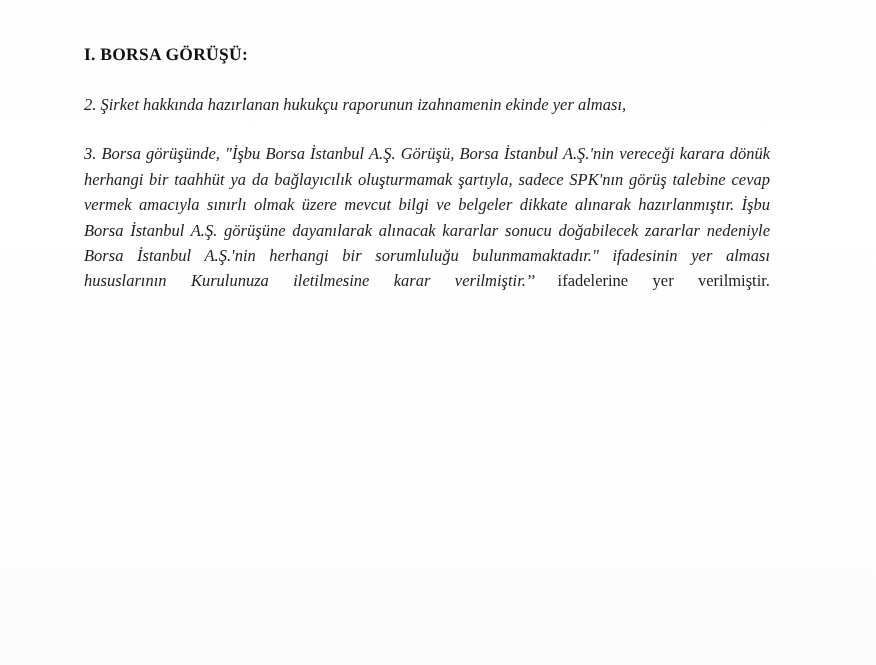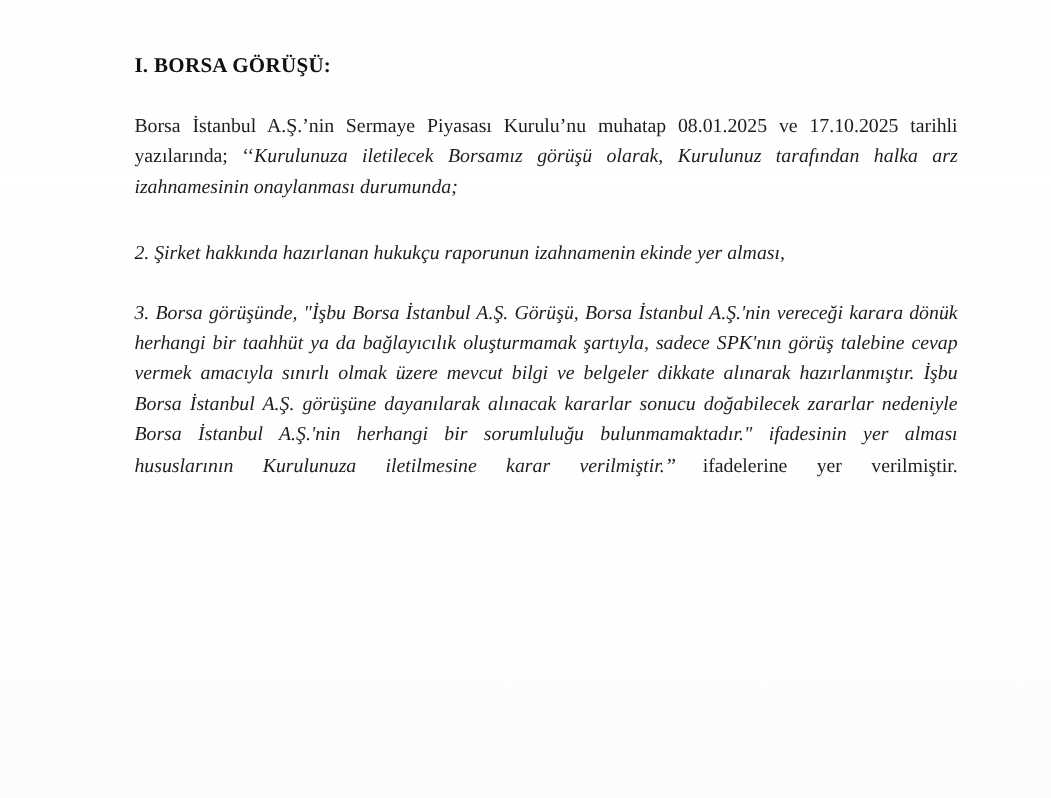--- a/index.html
+++ b/index.html
@@ -20,21 +20,21 @@
   
   .page {
     position: absolute;
     inset: 0;
     background:
       linear-gradient(180deg, #fdfdfd 0%, #ffffff 22%, #fefefe 70%, #fcfcfc 100%);
   }
 
   .content {
     position: absolute;
-    left: 112px;
+    left: 84px;
     top: 44px;
     width: 686px;
   }
 
   .doc-heading {
     font-weight: bold;
     font-size: 17.5px;
     letter-spacing: 0.25px;
     line-height: 1.25;
     margin: 0 0 26px 0;
@@ -84,23 +84,20 @@
   }
 </style>
 </head>
 <body>
 
 <div class="page">
   <div class="content">
 
     <h1 class="doc-heading">I. BORSA GÖRÜŞÜ:</h1>
 
-    <p class="para para-intro">
-      <span class="up">Borsa İstanbul A.Ş.’nin Sermaye Piyasası Kurulu’nu muhatap 08.01.2025 ve 17.10.2025 tarihli yazılarında; ‘‘</span><span class="it">Kurulunuza iletilecek Borsamız görüşü olarak, Kurulunuz tarafından halka arz izahnamesinin onaylanması durumunda;</span>
-    </p>
 
 
     <p class="para para-num it">2. Şirket hakkında hazırlanan hukukçu raporunun izahnamenin ekinde yer alması,</p>
 
     <p class="para para-long">
       <span class="it">3. Borsa görüşünde, "İşbu Borsa İstanbul A.Ş. Görüşü, Borsa İstanbul A.Ş.'nin vereceği karara dönük herhangi bir taahhüt ya da bağlayıcılık oluşturmamak şartıyla, sadece SPK'nın görüş talebine cevap vermek amacıyla sınırlı olmak üzere mevcut bilgi ve belgeler dikkate alınarak hazırlanmıştır. İşbu Borsa İstanbul A.Ş. görüşüne dayanılarak alınacak kararlar sonucu doğabilecek zararlar nedeniyle Borsa İstanbul A.Ş.'nin herhangi bir sorumluluğu bulunmamaktadır." ifadesinin yer alması hususlarının Kurulunuza iletilmesine karar verilmiştir.’’ </span><span class="up">ifadelerine yer verilmiştir.</span>
     </p>
 
   </div>
 </div>

